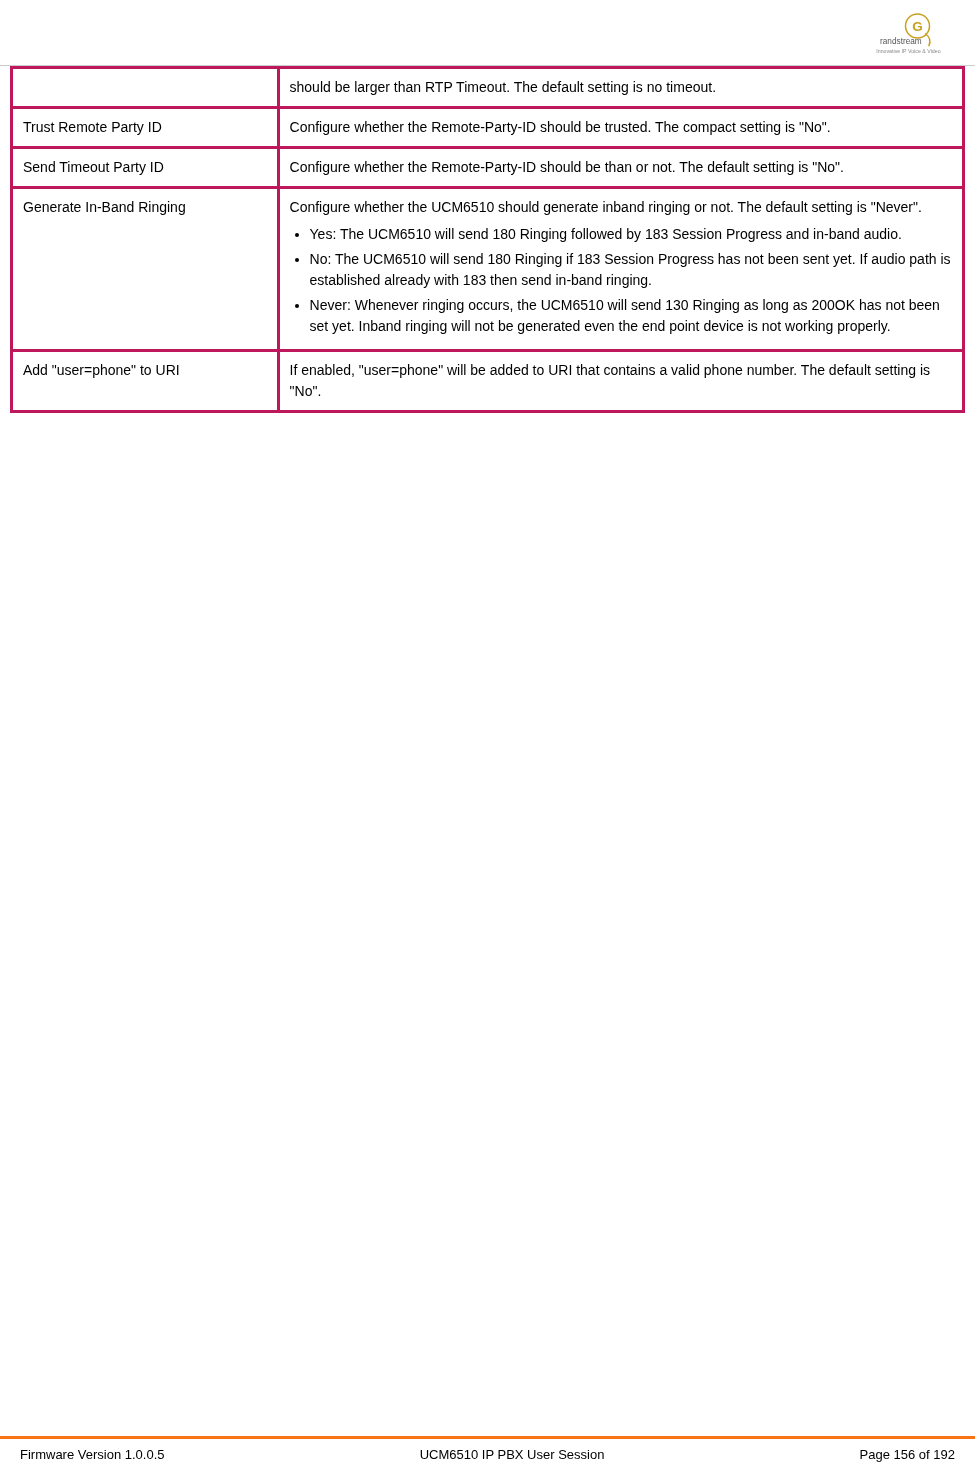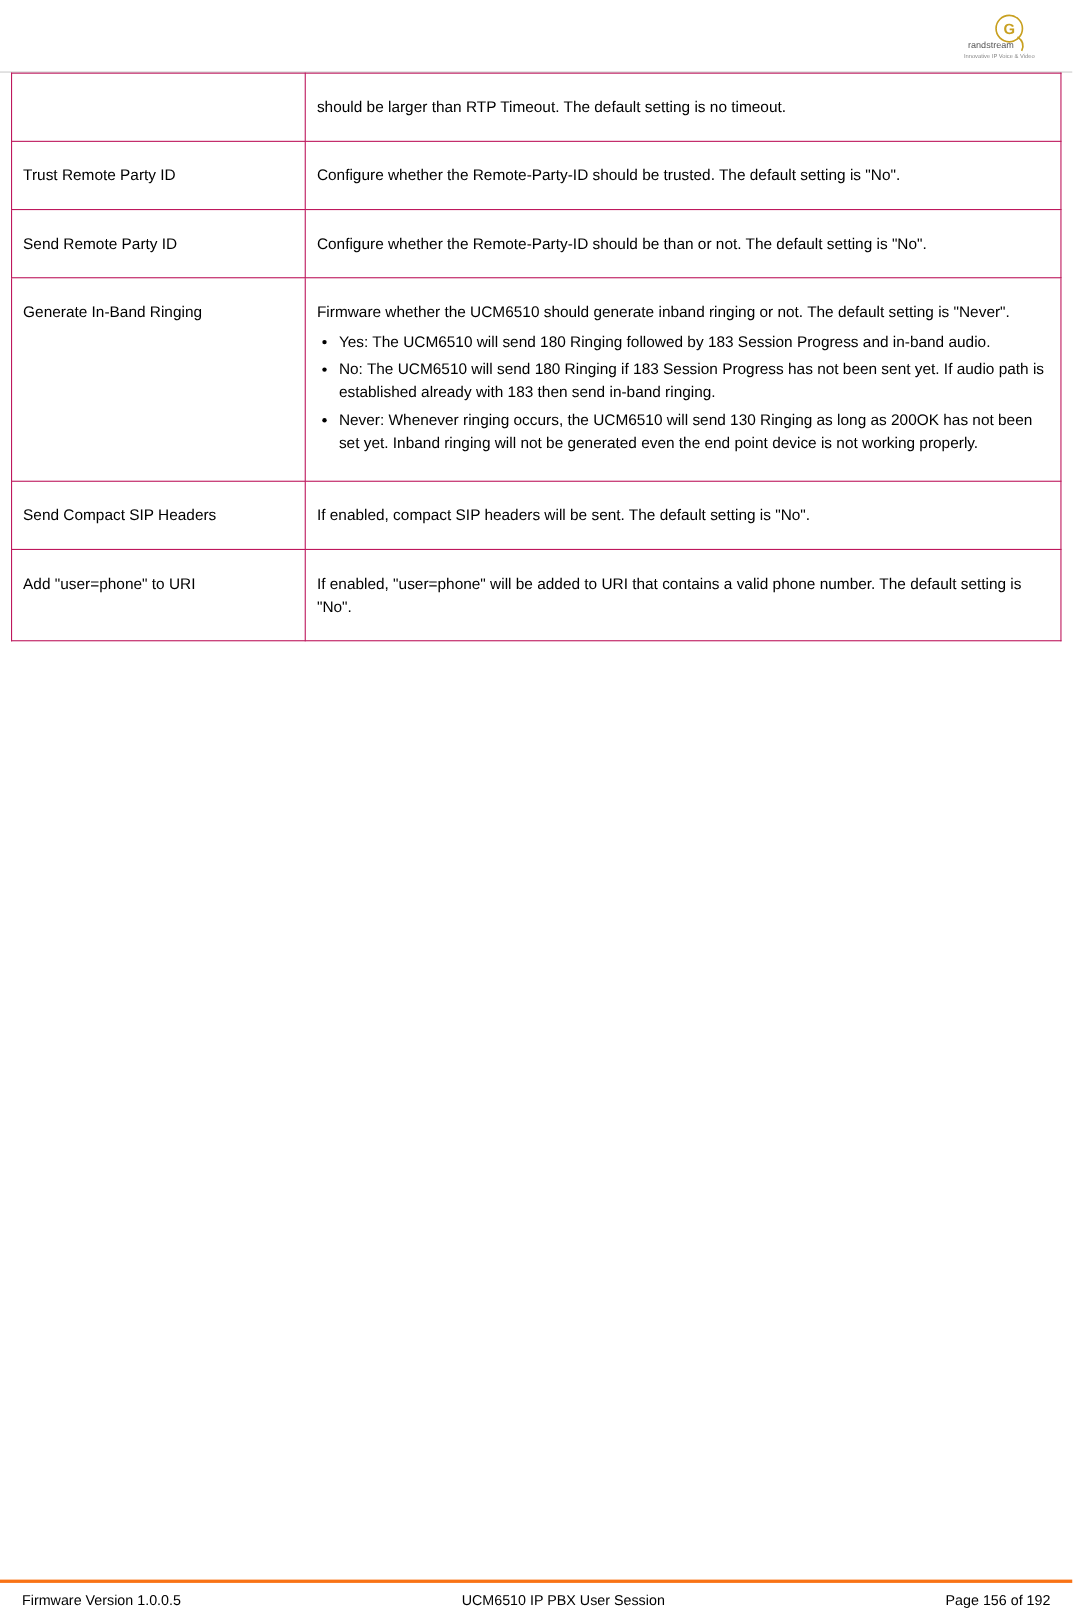--- a/index.html
+++ b/index.html
@@ -49,22 +49,22 @@
       flex: 1;
     }
 
     table {
       width: 100%;
       border-collapse: collapse;
       margin-top: 0;
     }
 
     td {
-      border: 1px solid #be185d;
-      padding: 20px 10px;
+      border: 3px solid #be185d;
+      padding: 8px 10px;
       vertical-align: top;
       line-height: 1.5;
     }
 
     .col-label {
       width: 28%;
       font-weight: normal;
       margin-top: 31px;
     }
 
@@ -120,62 +120,54 @@
         <td class="col-desc">
           <span>should be larger than RTP Timeout. The default setting is no timeout.</span>
         </td>
       </tr>
 
       <tr>
         <td class="col-label">
           <span>Trust Remote Party ID</span>
         </td>
         <td class="col-desc">
-          <span>Configure whether the Remote-Party-ID should be trusted. The default setting is "No".</span>
+          <span>Configure whether the Remote-Party-ID should be trusted. The compact setting is "No".</span>
         </td>
       </tr>
 
       <tr>
         <td class="col-label">
-          <span>Send Remote Party ID</span>
+          <span>Send Timeout Party ID</span>
         </td>
         <td class="col-desc">
           <span>Configure whether the Remote-Party-ID should be than or not. The default setting is "No".</span>
         </td>
       </tr>
 
       <tr>
         <td class="col-label">
           <span>Generate In-Band Ringing</span>
         </td>
         <td class="col-desc">
-          <span>Firmware whether the UCM6510 should generate inband ringing or not. The default setting is "Never".</span>
+          <span>Configure whether the UCM6510 should generate inband ringing or not. The default setting is "Never".</span>
           <ul class="bullet-list">
             <li>
               <span>Yes: The UCM6510 will send 180 Ringing followed by 183 Session Progress and in-band audio.</span>
             </li>
             <li>
               <span>No: The UCM6510 will send 180 Ringing if 183 Session Progress has not been sent yet. If audio path is established already with 183 then send in-band ringing.</span>
             </li>
             <li>
               <span>Never: Whenever ringing occurs, the UCM6510 will send 130 Ringing as long as 200OK has not been set yet. Inband ringing will not be generated even the end point device is not working properly.</span>
             </li>
           </ul>
         </td>
       </tr>
 
 
-      <tr>
-        <td class="col-label">
-          <span>Send Compact SIP Headers</span>
-        </td>
-        <td class="col-desc">
-          <span>If enabled, compact SIP headers will be sent. The default setting is "No".</span>
-        </td>
-      </tr>
 
       <tr>
         <td class="col-label">
           <span>Add "user=phone" to URI</span>
         </td>
         <td class="col-desc">
           <span>If enabled, "user=phone" will be added to URI that contains a valid phone number. The default setting is "No".</span>
         </td>
       </tr>
 

